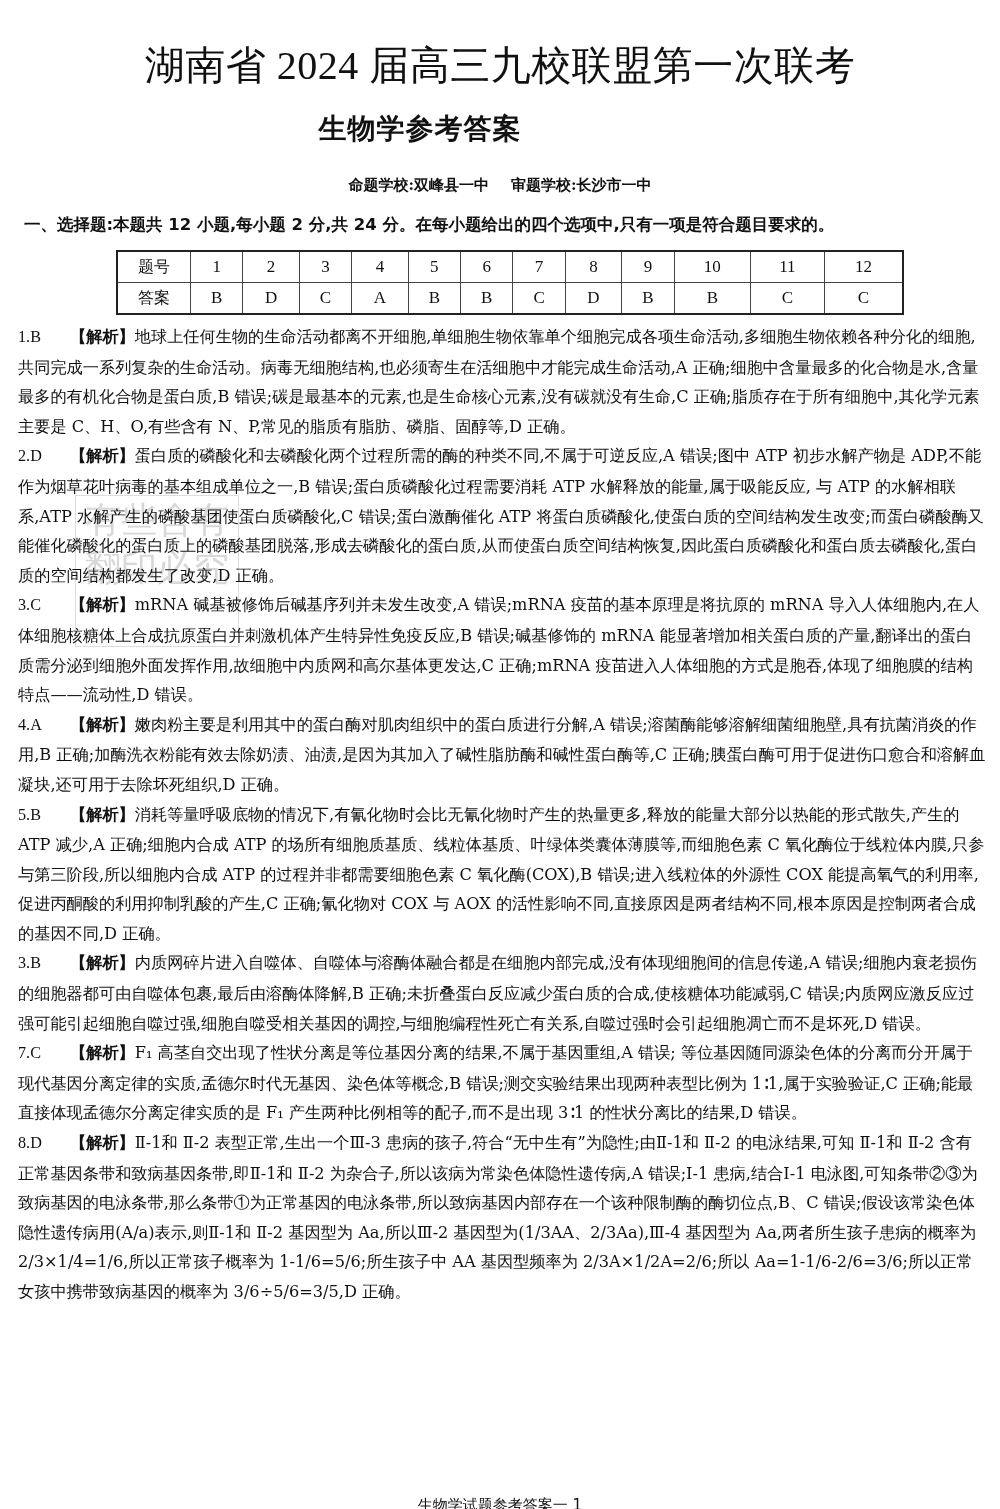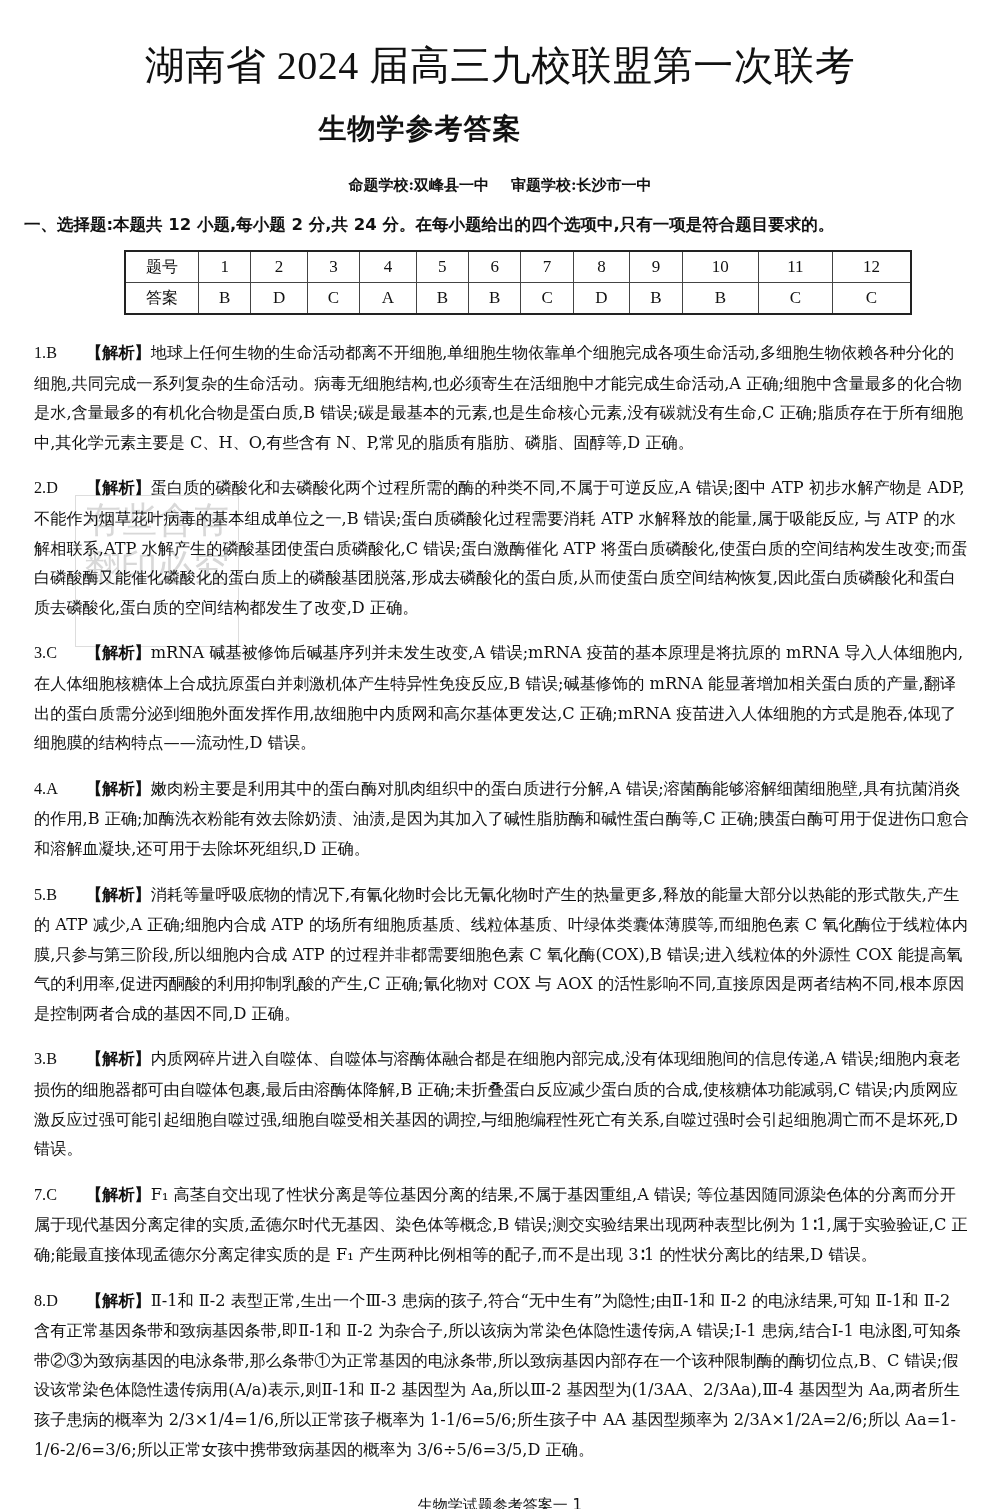--- a/index.html
+++ b/index.html
@@ -22,33 +22,33 @@
     position: absolute; top: 176px; left: 0; width: 1000px; text-align: center;
     font-size: 15px; font-weight: bold;
   }
   .schools span + span { margin-left: 22px; text-align: center; }
   .section-heading {
     position: absolute; top: 214px; left: 24px; width: 980px;
     font-family: "DejaVu Sans", "Liberation Sans", sans-serif;
     font-size: 16.5px; font-weight: bold; white-space: nowrap;
   }
   table.answers {
-    position: absolute; top: 250px; left: 124px; width: 788px; height: 64px;
+    position: absolute; top: 250px; left: 116px; width: 788px; height: 64px;
     border-collapse: collapse; border: 2px solid #222;
     font-family: "Liberation Serif", "DejaVu Serif", serif; font-size: 17px;
   }
   table.answers td {
     border: 1px solid #444; text-align: center; height: 30px; padding: 0;
   }
   table.answers td.head { width: 72px; font-family: "DejaVu Sans", sans-serif; font-size: 16px; }
   .answers-body {
     position: absolute; top: 322px; left: 18px; width: 968px;
     font-size: 16.2px; line-height: 29.6px;
   }
-  .item { margin: 16px; }
+  .item { margin: 0; }
   .qnum { display: inline-block; width: 52px; font-family: "Liberation Serif", serif; }
   .tag { font-family: "DejaVu Sans", sans-serif; font-weight: bold; }
   .watermark {
     position: absolute; top: 495px; left: 75px; width: 162px; height: 150px;
     border: 1px solid #ddd; color: #d8d8d8; font-family: "DejaVu Serif", serif;
     font-size: 36px; line-height: 48px; text-align: center; pointer-events: none;
     z-index: 0;
   }
   .answers-body { z-index: 1; }
   .footer {

